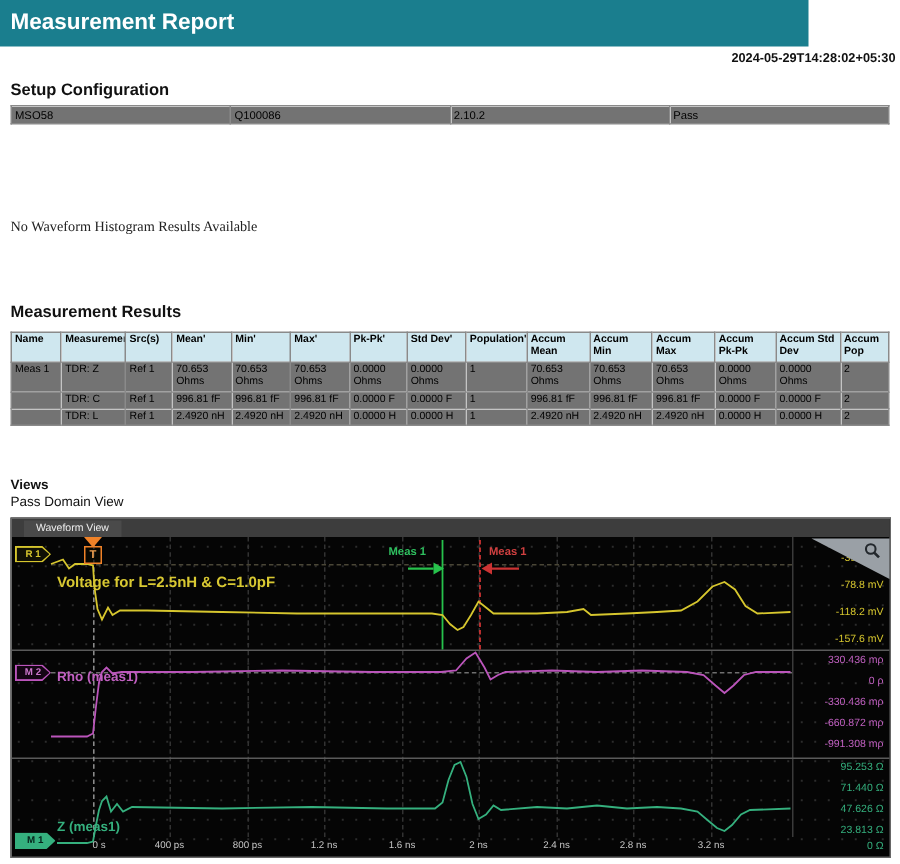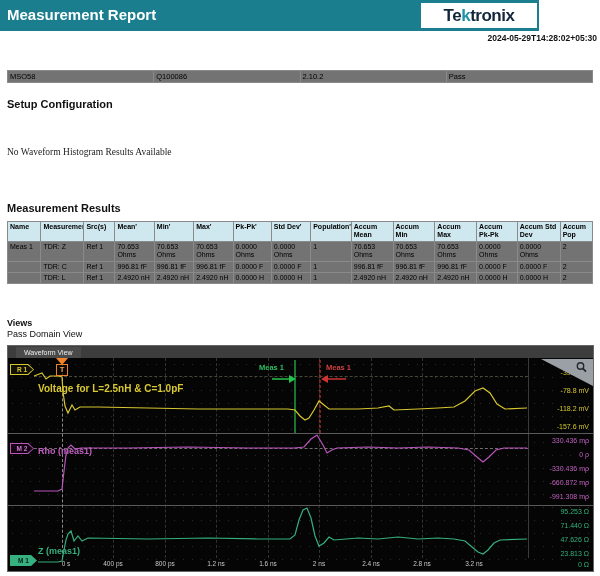--- a/index.html
+++ b/index.html
@@ -10,21 +10,21 @@
   }
   
   .topbar { position:absolute; left:0; top:0; width:539px; height:31px; background:#1a7e8e; }
   .topbar .title { position:absolute; left:7px; top:6px; color:#ffffff; font-size:15px; font-weight:bold; }
   .logo-box { position:absolute; right:2px; top:3px; width:116px; height:25px; background:#ffffff; text-align:center; }
   .logo-box .logo { font-size:17px; font-weight:bold; color:#13263c; letter-spacing:-0.5px; line-height:25px; }
   .logo-box .logo .k { color:#2191a9; }
   .timestamp { position:absolute; right:3px; top:33px; font-size:8.5px; font-weight:bold; color:#111; }
   
   .h-section { position:absolute; left:7px; font-size:11px; font-weight:bold; color:#111; }
-  .h-setup { top:54px;margin-top:44px; }
+  .h-setup { top:54px; }
   .h-hist { top:130px; }
   .hist-msg { position:absolute; left:7px; top:147px; font-family:"Liberation Serif", serif; font-size:9.5px; color:#222; }
   .h-meas { top:202px; }
   .h-views { position:absolute; left:7px; top:318px; font-size:9px; font-weight:bold; color:#111; }
   .views-sub { position:absolute; left:7px; top:329px; font-size:9px; color:#111; }
   
   table { border-collapse:collapse; table-layout:fixed; }
   th, td { border:1px solid #8a8a8a; padding:1px 2px; text-align:left; vertical-align:top; line-height:1.2; overflow:hidden; }
   th { background:#cfe7ef; font-weight:bold; }
   td { background:#737373; }
@@ -83,23 +83,20 @@
                  border-left:52px solid transparent; border-top:27px solid #9aa0a6; }
   .zoom-glyph { position:absolute; left:567px; top:3px; }
 </style>
 </head>
 <body>
 
 <div class="page">
 
   <div class="topbar">
     <div class="title">Measurement Report</div>
-    <div class="logo-box">
-      <span class="logo"><span>Te</span><span class="k">k</span><span>tronix</span></span>
-    </div>
   </div>
   <div class="timestamp">2024-05-29T14:28:02+05:30</div>
 
   <div class="h-section h-setup">Setup Configuration</div>
   <table class="tbl-setup">
     <thead>
       </thead>
       <tbody>
         <tr>
           <td>MSO58</td>

